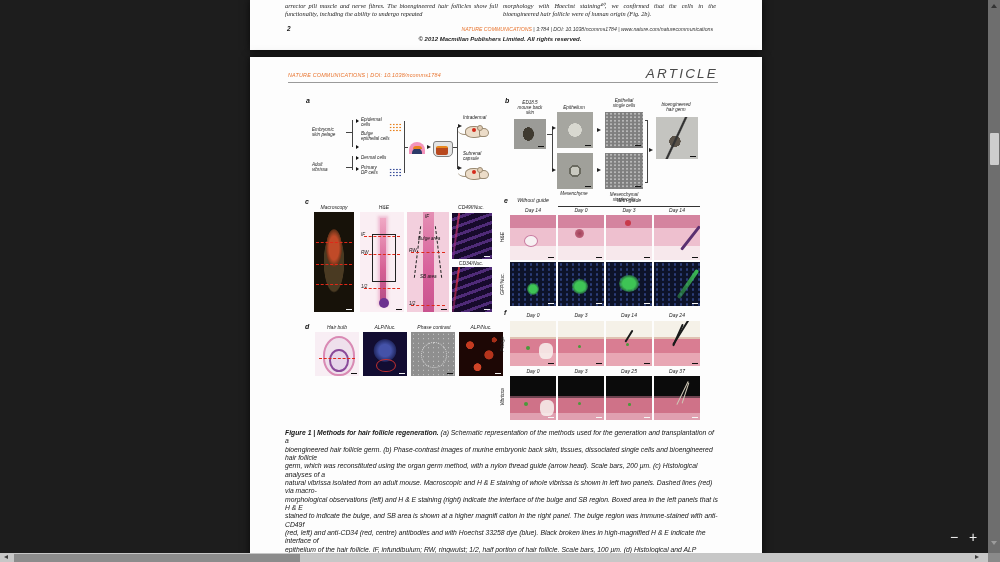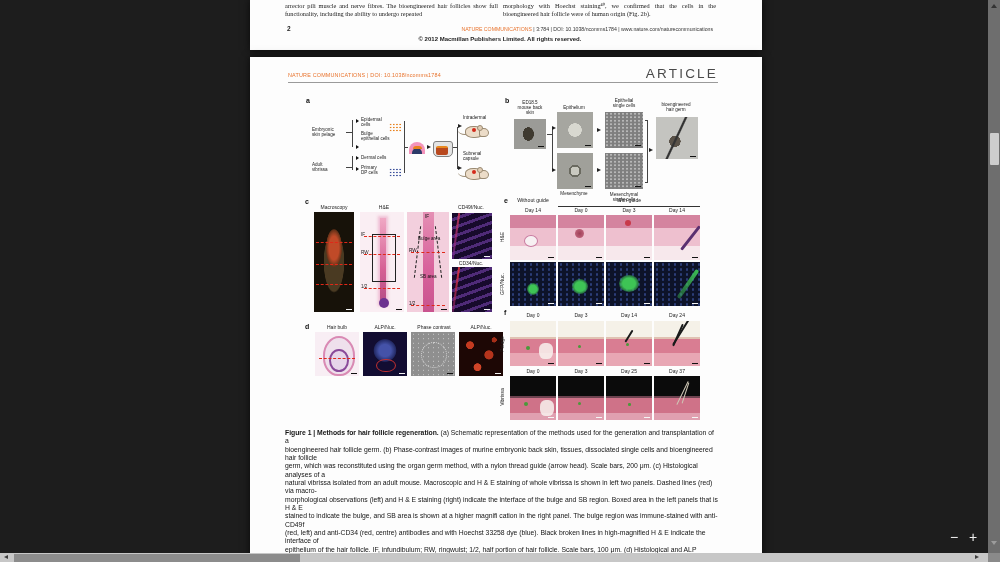--- a/index.html
+++ b/index.html
@@ -1,19 +1,19 @@
 <!DOCTYPE html>
 <html><head>
 <meta charset="utf-8">
 <style>
   html,body{margin:0;padding:0;background:#000;}
   #screen{position:relative;width:1000px;height:562px;background:#1d1d1d;overflow:hidden;
     font-family:"Liberation Sans",sans-serif;color:#1a1a1a;}
   .abs{position:absolute;}
-  .page{position:absolute;left:250px;width:512px;background:#fdfdfd;box-shadow:0 0 8px rgba(0,0,0,.7);}
+  .page{position:absolute;left:250px;width:512px;background:#fdfdfd;box-shadow:0 0 8px rgba(0,0,0,.7);font-style:italic;}
   .pre{white-space:pre-line;}
   .ctr{text-align:center;}
   .serif{font-family:"Liberation Serif",serif;}
   .just{text-align:justify;}
   
   .plab{position:absolute;font-weight:bold;font-size:7px;color:#111;}
   .flab{position:absolute;font-size:5px;line-height:5.6px;color:#222;}
   .flab4{position:absolute;font-size:4.6px;line-height:5.2px;color:#222;}
   .im{position:absolute;overflow:hidden;}
   .ln{position:absolute;background:#444;}

